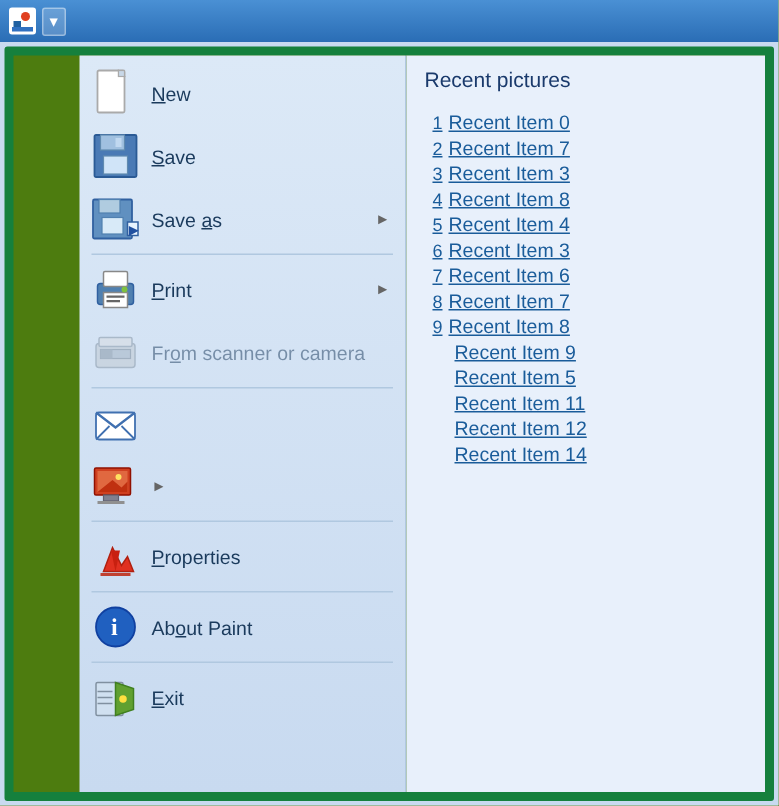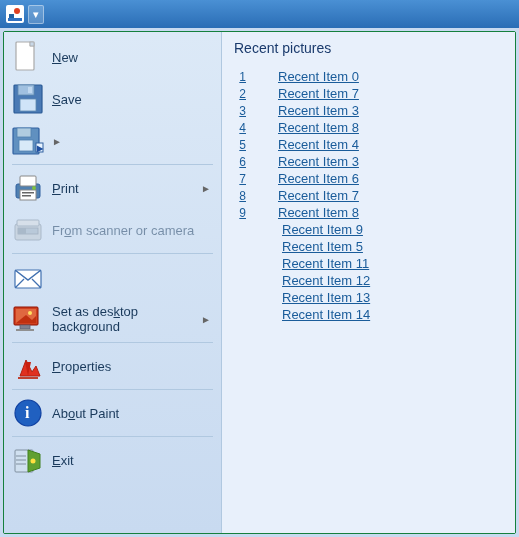--- a/index.html
+++ b/index.html
@@ -45,22 +45,23 @@
       display: flex;
       align-items: center;
       gap: 2px;
     }
 
     .main-container {
       display: flex;
       height: calc(537px - 28px - 6px);
       margin: 3px;
       background: #4d7c0f;
-      border: 1px solid #15803d;
+      border: 6px solid #15803d;
       border-radius: 2px;
+      padding-left: 44px;
     }
 
     .left-menu {
       width: 218px;
       background: linear-gradient(to bottom, #dce9f7 0%, #c8daf0 100%);
       border-right: 1px solid #b0c8e0;
       padding: 4px 0;
       overflow: hidden;
     }
 
@@ -137,21 +138,20 @@
       text-decoration: underline;
       font-size: 12px;
       min-width: 12px;
       text-align: right;
     }
 
     .recent-item-name {
       color: #1a5c9a;
       text-decoration: underline;
       font-size: 13px;
-      margin-left: 28px;
     }
   </style>
 </head>
 <body>
 
 <div class="title-bar">
   <div class="title-bar-icon">
     <svg width="16" height="16" viewBox="0 0 16 16">
       <rect x="1" y="1" width="14" height="14" fill="white" rx="1"></rect>
       <rect x="2" y="8" width="5" height="5" fill="#2060a0"></rect>
@@ -196,20 +196,21 @@
       <div class="menu-item">
         <div class="menu-icon">
           <svg width="32" height="32" viewBox="0 0 32 32">
             <rect x="1" y="3" width="26" height="26" fill="#6090c0" stroke="#3060a0" stroke-width="1.2" rx="1"></rect>
             <rect x="5" y="3" width="14" height="9" fill="#b0cce0" stroke="#5080b0" stroke-width="0.8"></rect>
             <rect x="7" y="15" width="14" height="11" fill="#d8eaf8" stroke="#5080b0" stroke-width="0.8"></rect>
             <rect x="24" y="18" width="7" height="9" fill="#e8f4ff" stroke="#3060a0" stroke-width="1"></rect>
             <text x="25" y="26" font-size="8" fill="#2050a0" font-weight="bold">▶</text>
           </svg>
         </div>
+        <span class="menu-label">Save <u>a</u>s</span>
         <span class="menu-arrow">►</span>
       </div>
 
       <div class="menu-divider"></div>
 
       <div class="menu-item">
         <div class="menu-icon">
           <svg width="32" height="32" viewBox="0 0 32 32">
             <rect x="4" y="12" width="24" height="14" fill="#5080b0" stroke="#3060a0" stroke-width="1" rx="2"></rect>
             <rect x="8" y="4" width="16" height="10" fill="white" stroke="#888" stroke-width="1" rx="1"></rect>
@@ -252,21 +253,20 @@
         <div class="menu-icon">
           <svg width="32" height="32" viewBox="0 0 32 32">
             <rect x="2" y="4" width="24" height="18" fill="#d04020" stroke="#901000" stroke-width="1" rx="1"></rect>
             <rect x="4" y="6" width="20" height="14" fill="#e06840"></rect>
             <polygon points="4,20 14,12 20,17 24,13 24,20" fill="#c03010"></polygon>
             <circle cx="18" cy="10" r="2" fill="#ffe060"></circle>
             <rect x="8" y="22" width="10" height="4" fill="#808090" stroke="#606070" stroke-width="0.8"></rect>
             <rect x="4" y="26" width="18" height="2" fill="#909090"></rect>
           </svg>
         </div>
-        <span class="menu-label">Set as des<u>k</u>top background</span>
         <span class="menu-arrow">►</span>
       </div>
 
       <div class="menu-divider"></div>
 
       <div class="menu-item">
         <div class="menu-icon">
           <svg width="32" height="32" viewBox="0 0 32 32">
             <path d="M8 26 L14 10 L20 22 L24 16 L28 26 Z" fill="#e03020" stroke="#b02010" stroke-width="1"></path>
             <polyline points="6,28 26,28" stroke="#c04030" stroke-width="2"></polyline>
@@ -356,23 +356,19 @@
           <div class="recent-item">
             <span style="min-width: 16px;"></span>
             <span class="recent-item-name">Recent Item 11</span>
           </div>
           <div class="recent-item">
             <span style="min-width: 16px;"></span>
             <span class="recent-item-name">Recent Item 12</span>
           </div>
           <div class="recent-item">
             <span style="min-width: 16px;"></span>
-            <span class="recent-item-name">Recent Item 13</span>
-          </div>
-          <div class="recent-item">
-            <span style="min-width: 16px;"></span>
             <span class="recent-item-name">Recent Item 14</span>
           </div>
         </div>
     </div>
 
   </div>
 </div>
 
 </body></html>

